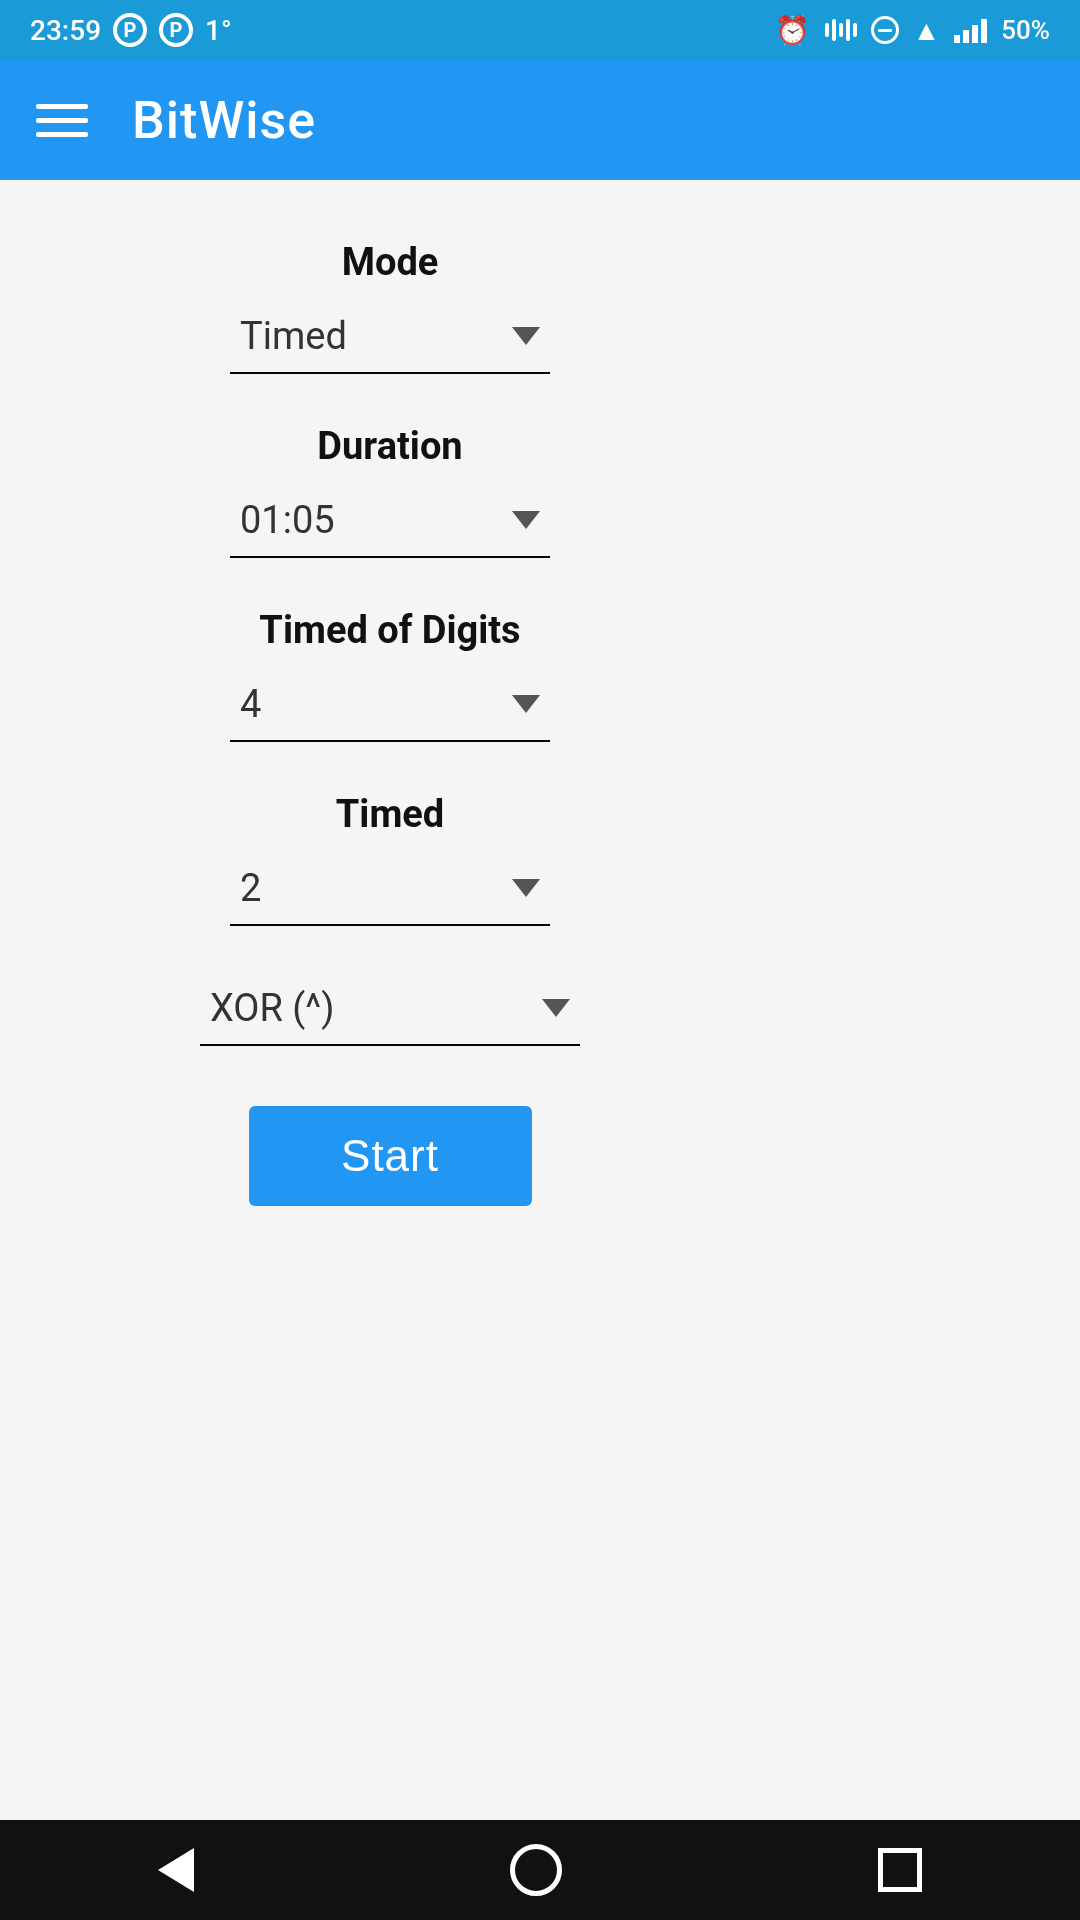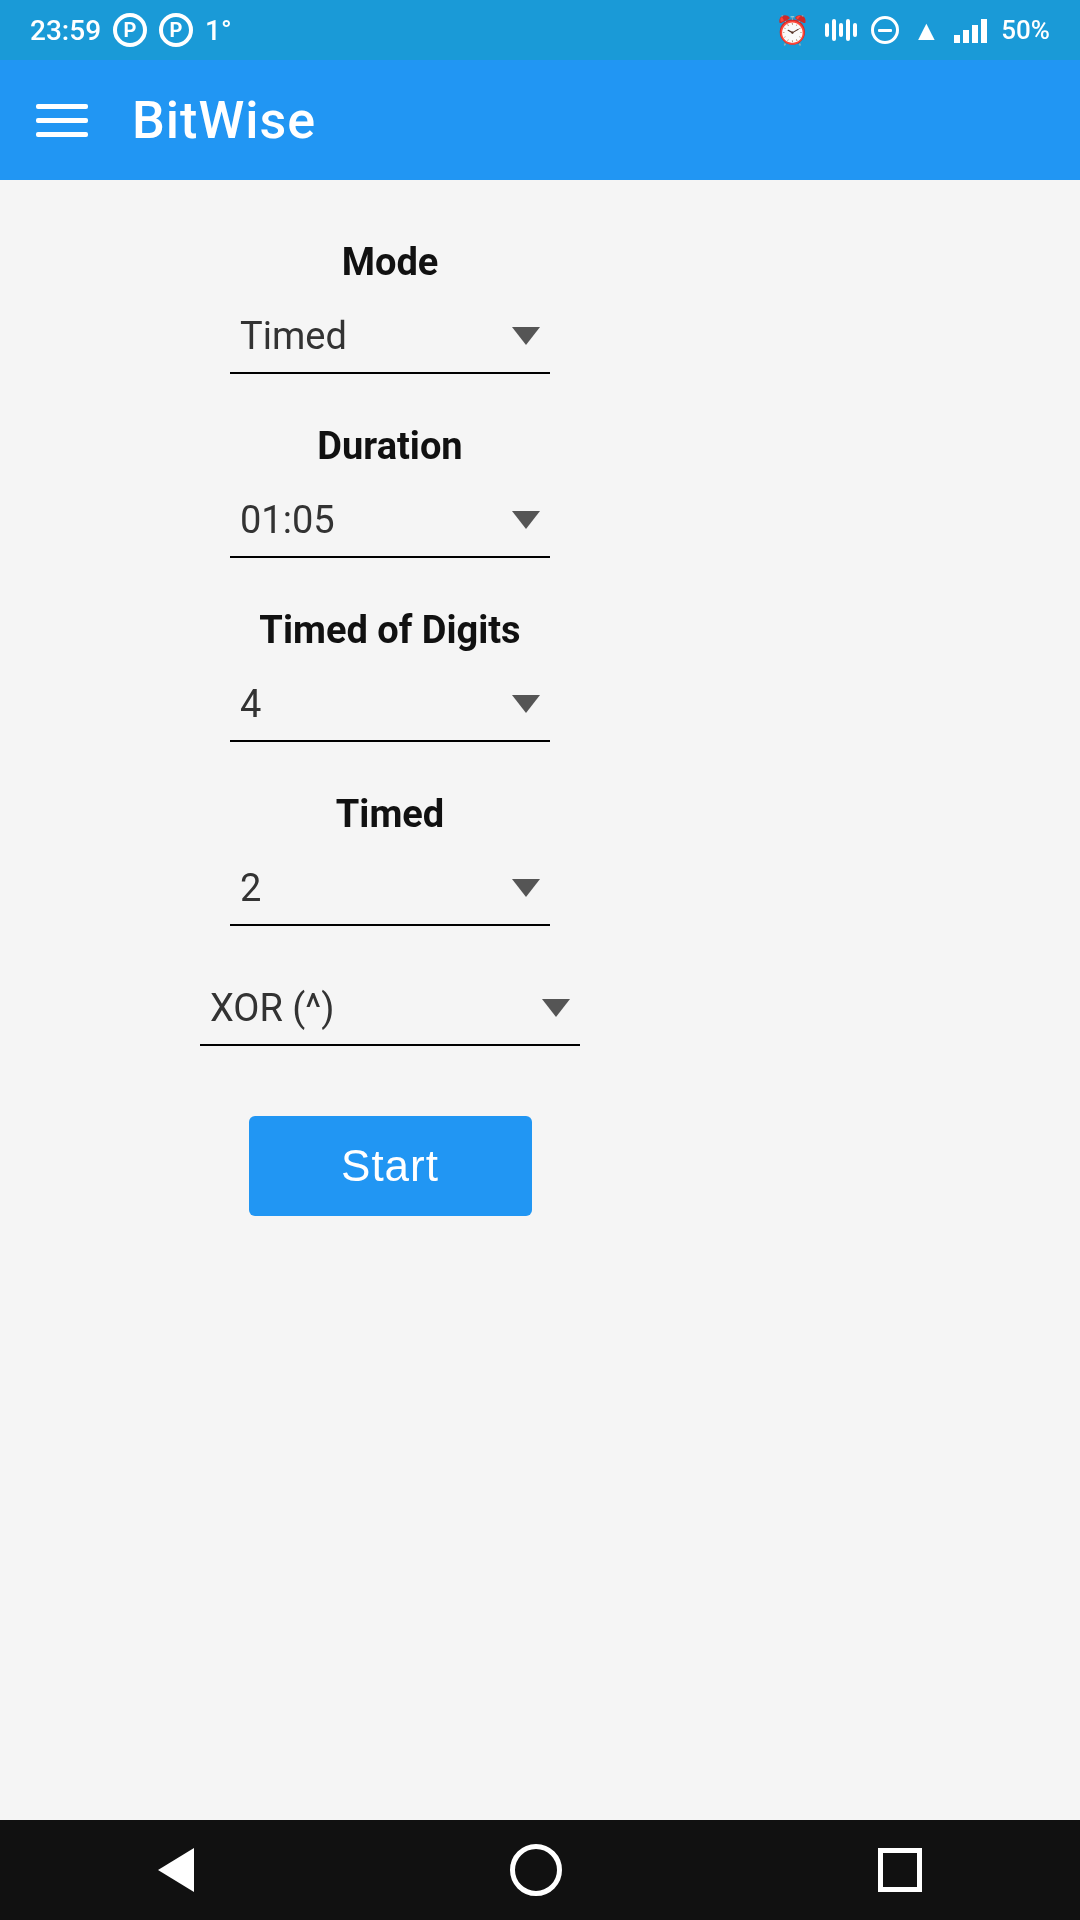--- a/index.html
+++ b/index.html
@@ -146,21 +146,21 @@
       width: 283px;
       height: 100px;
       background: #2196f3;
       color: white;
       font-size: 44px;
       font-weight: 500;
       border: none;
       border-radius: 6px;
       cursor: pointer;
       letter-spacing: 1px;
-      margin-top: 20px;
+      margin-top: 10px;
     }
 
     
     .nav-bar {
       position: fixed;
       bottom: 0;
       width: 1080px;
       height: 100px;
       background: #111;
       display: flex;

